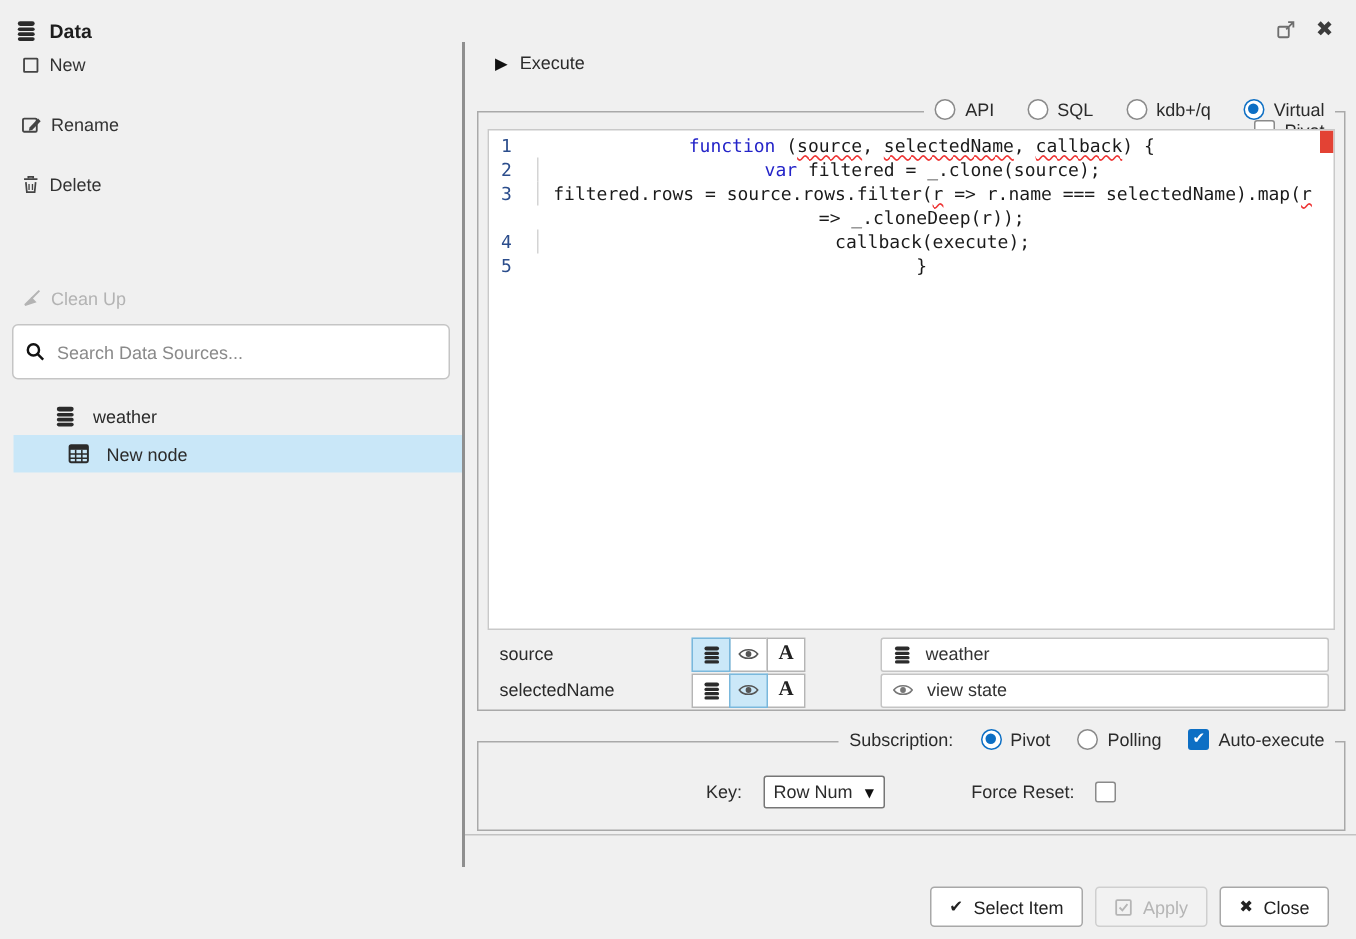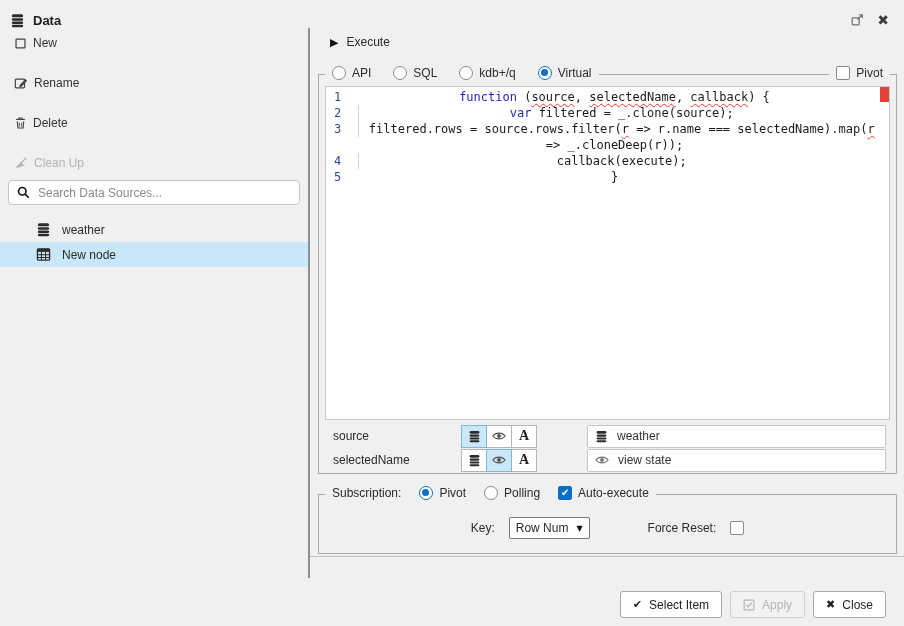--- a/index.html
+++ b/index.html
@@ -23,50 +23,50 @@
   .titlebar .spacer { flex: 1; }
   .win-icon { width: 18px; height: 18px; display: flex; align-items: center; justify-content: center; cursor: pointer; }
   .close-x { font-size: 14px; font-weight: bold; color: #3c3c3c; }
 
   
   .left-panel { position: absolute; top: 28px; left: 0; width: 308px; bottom: 0; }
   .vdivider { position: absolute; left: 308px; top: 28px; width: 2px; height: 550px; background: #8f8f8f; }
 
   .toolbar { display: flex; align-items: flex-start; padding: 8px 0 8px 14px; gap: 26px; flex-direction: column; }
   .tool-btn { display: flex; align-items: center; gap: 6px; color: #333; cursor: pointer; }
-  .tool-btn.disabled { color: #b3b3b3; cursor: default; }
+  .tool-btn.disabled { color: #b3b3b3; cursor: default; margin-top: 36px; }
 
   .search-box {
-    margin: 2px 8px 0 8px; height: 25px; background: #fff;
+    margin: 2px 8px 0 8px; height: 37px; background: #fff;
     border: 1px solid #c5c5c5; border-radius: 4px;
     display: flex; align-items: center; padding: 0 8px; gap: 8px;
   }
   .search-box input {
     border: none; outline: none; flex: 1; font-family: "Liberation Sans", sans-serif;
     font-size: 12px; color: #333; background: transparent;
   }
   .search-box input::placeholder { color: #8a8a8a; }
 
   .ds-list { margin-top: 12px; }
   .ds-item { height: 25px; display: flex; align-items: center; padding-left: 36px; gap: 11px; cursor: pointer; }
-  .ds-item.selected { background: #c9e7f8; }
+  .ds-item.selected { background: #c9e7f8; margin-left: 9px; }
 
   
   .right-panel { position: absolute; left: 310px; top: 28px; right: 0; bottom: 0; }
 
   .exec-btn { position: absolute; left: 20px; top: 7px; display: flex; align-items: center; gap: 8px; cursor: pointer; }
   .play-tri { font-size: 11px; color: #111; }
 
   .fieldset { border: 1px solid #a9a9a9; position: absolute; }
   .fs-main { left: 8px; right: 7px; top: 46px; height: 400px; }
   .fs-sub  { left: 8px; right: 7px; top: 466px; height: 60px; }
 
   .legend-row {
     position: absolute; top: -9px; left: 6px; right: 6px;
-    display: flex; justify-content: space-between; align-items: flex-start; pointer-events: none;
+    display: flex; justify-content: space-between; align-items: flex-end; pointer-events: none; flex-direction: column;
   }
   .legend-group { background: #f0f0f0; padding: 0 7px; display: flex; align-items: center; gap: 22px; pointer-events: auto; }
   .legend-group.tight { gap: 18px; }
 
   .opt { display: flex; align-items: center; gap: 6px; cursor: pointer; }
 
   .radio { width: 14px; height: 14px; border-radius: 50%; background: #fff; border: 1px solid #8a8a8a; flex: 0 0 auto; }
   .radio.on { border: 1.5px solid #0d6fc4; position: relative; }
   .radio.on::after {
     content: ""; position: absolute; left: 2px; top: 2px; width: 7px; height: 7px;

